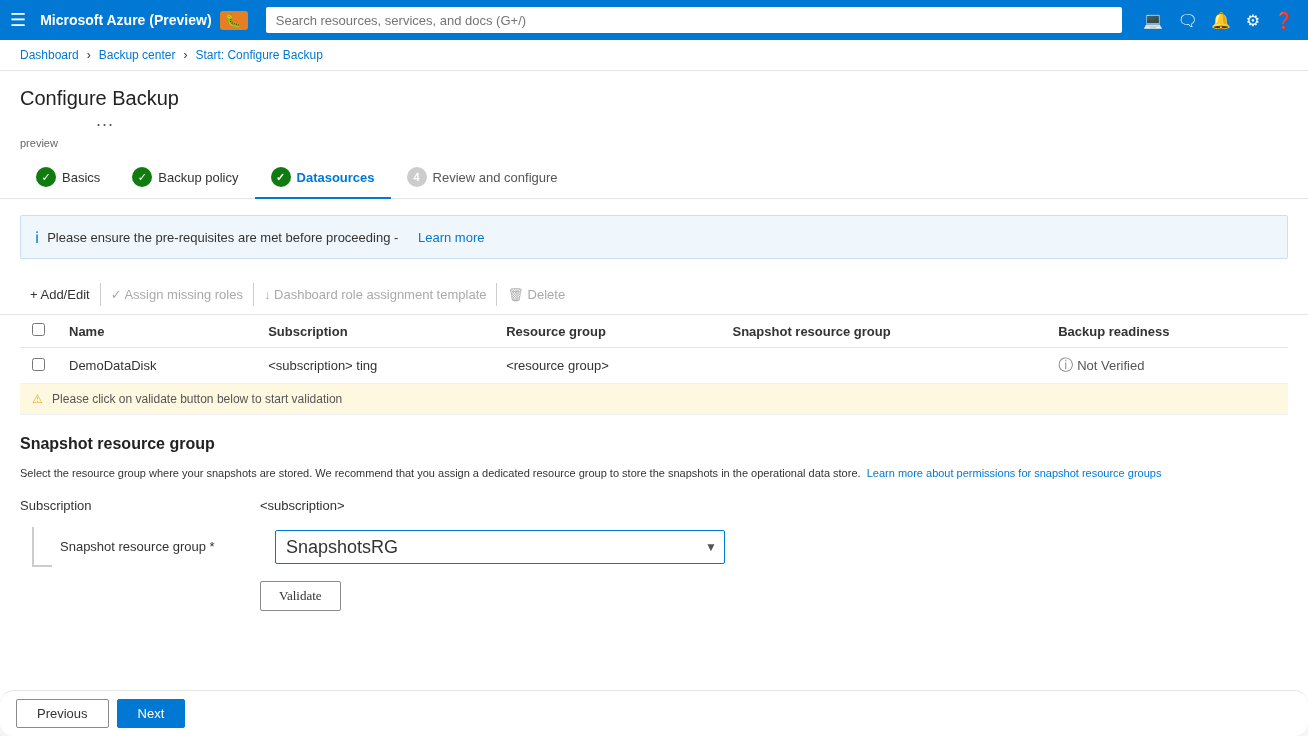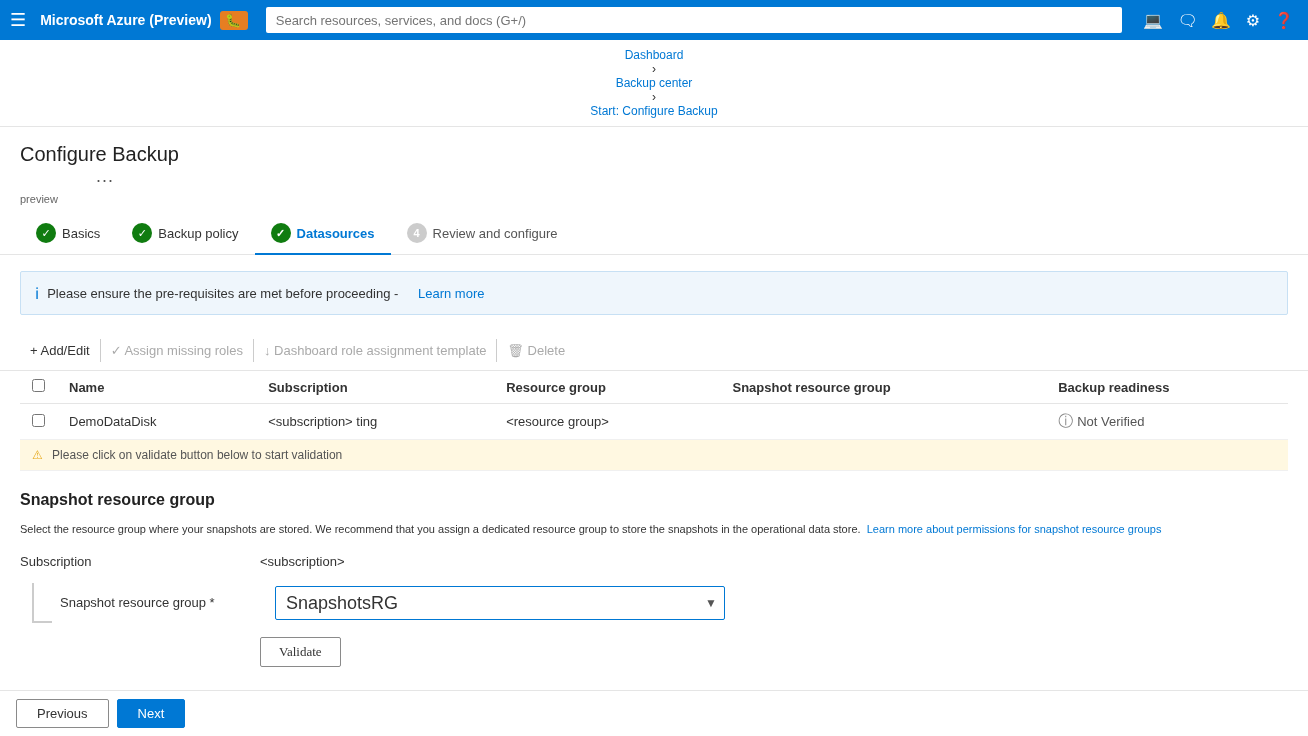--- a/index.html
+++ b/index.html
@@ -33,23 +33,22 @@
     .topbar-icon { color: white; font-size: 16px; cursor: pointer; padding: 4px; }
 
     
     .breadcrumb {
       background: white;
       padding: 8px 20px;
       font-size: 12px;
       color: #0078d4;
       display: flex;
       align-items: center;
-      gap: 0;
+      gap: 8px;
       border-bottom: 1px solid #e5e5e5;
-      flex-direction: column;
     }
     .breadcrumb span { color: #333; }
     .breadcrumb a { color: #0078d4; text-decoration: none; }
     .breadcrumb-sep { color: #666; }
 
     
     .main-content {
       background: white;
       min-height: calc(100vh - 40px - 36px);
       padding: 0;
@@ -243,20 +242,21 @@
     .bottom-nav {
       position: fixed;
       bottom: 0;
       left: 0;
       right: 0;
       background: white;
       border-top: 1px solid #e5e5e5;
       padding: 8px 16px;
       display: flex;
       gap: 8px;
+      border-radius: 14px;
     }
     .btn-secondary {
       padding: 6px 20px;
       font-size: 13px;
       background: white;
       border: 1px solid #8a8a8a;
       border-radius: 2px;
       cursor: pointer;
       color: #333;
     }

